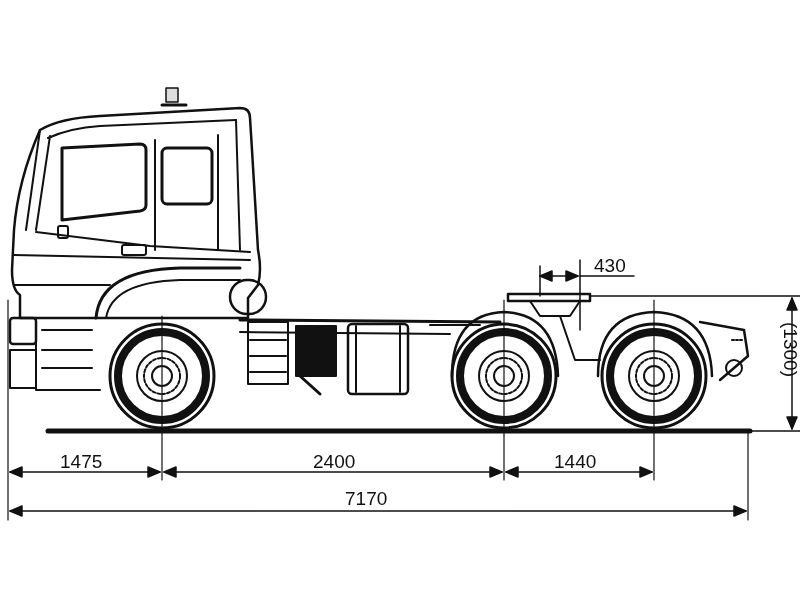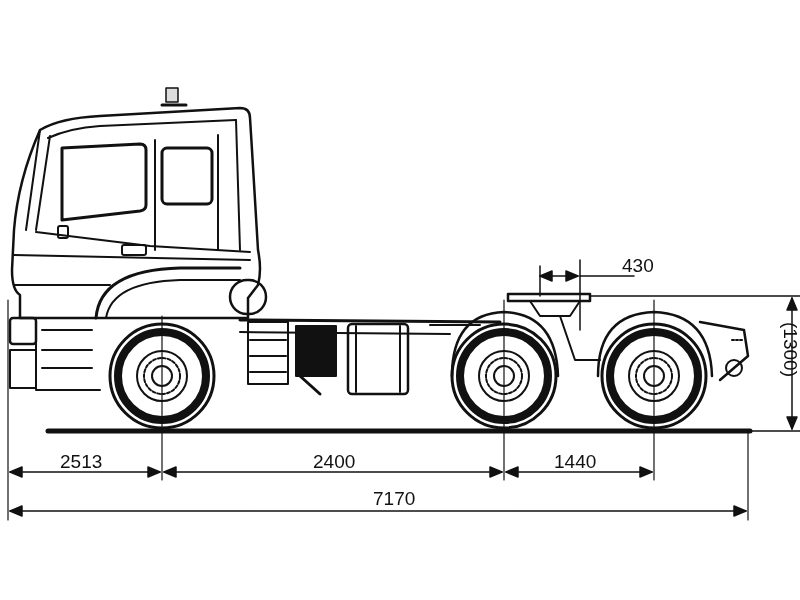--- a/index.html
+++ b/index.html
@@ -141,18 +141,18 @@
     <line x1="580" y1="276" x2="634" y2="276"></line>
 
     <line x1="590" y1="296" x2="800" y2="296"></line>
     <line x1="750" y1="431" x2="800" y2="431"></line>
     <line x1="792" y1="298" x2="792" y2="429"></line>
     <polygon points="792,298 787,310 797,310"></polygon>
     <polygon points="792,429 787,417 797,417"></polygon>
   </g>
 </svg>
 
-<div class="dim-label" style="left:60px;top:452px;">2513</div>
+<div class="dim-label" style="left:60px;top:452px;">1475</div>
 <div class="dim-label" style="left:313px;top:452px;">2400</div>
 <div class="dim-label" style="left:554px;top:452px;">1440</div>
-<div class="dim-label" style="left:345px;top:489px;margin-left:28px;">7170</div>
-<div class="dim-label" style="left:594px;top:256px;margin-left:28px;">430</div>
+<div class="dim-label" style="left:345px;top:489px;">7170</div>
+<div class="dim-label" style="left:594px;top:256px;">430</div>
 <div class="dim-label dim-vert" style="left:750px;top:340px;width:80px;text-align:center;">(1300)</div>
 
 </body></html>

